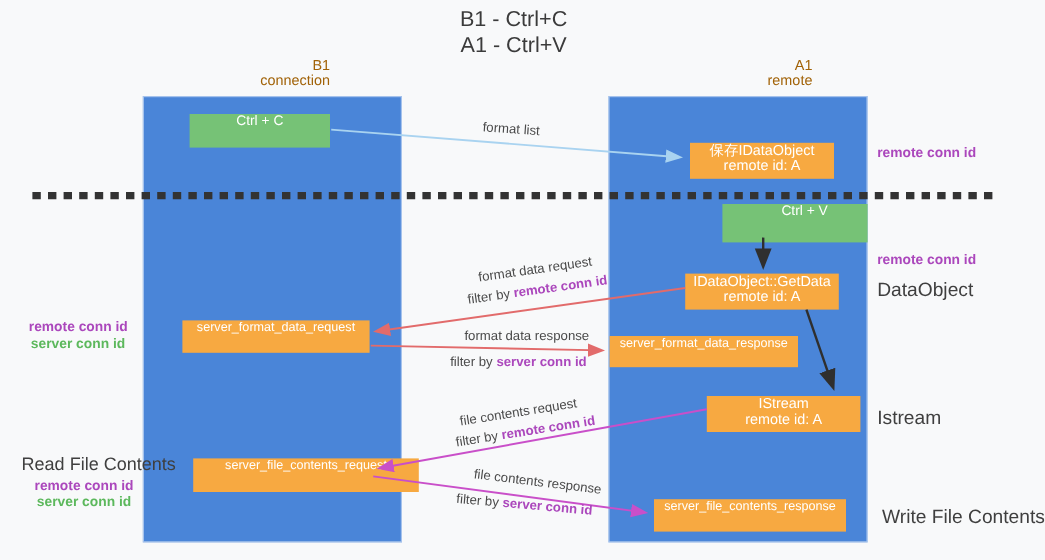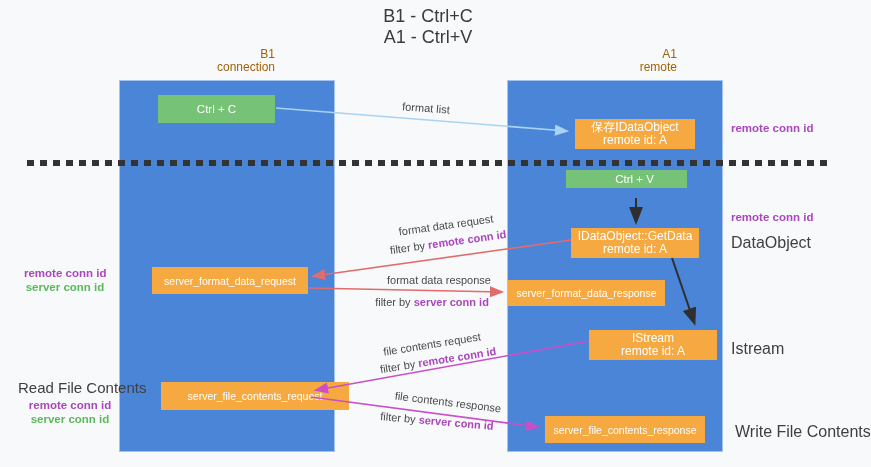--- a/index.html
+++ b/index.html
@@ -11,21 +11,21 @@
   html,body{margin:0;padding:0;}
   .canvas{position:relative;width:871px;height:467px;background:var(--background);
     font-family:"Liberation Sans",sans-serif;overflow:hidden;}
   .title{position:absolute;left:0;right:15px;top:6px;text-align:center;
     font-size:18px;line-height:21px;color:#3b3b3b;}
   .col-header{position:absolute;top:48px;width:120px;text-align:right;
     font-size:12px;line-height:13px;color:#a16207;}
   .col-rect{position:absolute;top:80px;width:216px;height:372px;
     background:var(--column_blue);border:1px solid rgba(255,255,255,.5);box-sizing:border-box;}
   .box{position:absolute;color:#fff;display:flex;flex-direction:column;align-items:center;
-    justify-content:center;text-align:center;box-sizing:border-box;z-index:4;}
+    justify-content:flex-start;text-align:center;box-sizing:border-box;z-index:4;}
   .obox{background:var(--box_orange);}
   .gbox{background:var(--box_green);font-size:11.5px;}
   .one{font-size:10.5px;}
   .two{font-size:12px;line-height:13px;}
   .svglayer{position:absolute;left:0;top:0;z-index:6;pointer-events:none;}
   .stroke-lb{stroke:var(--arrow_lightblue);} .fill-lb{fill:var(--arrow_lightblue);}
   .stroke-bk{stroke:var(--arrow_black);}    .fill-bk{fill:var(--arrow_black);}
   .stroke-sa{stroke:var(--arrow_salmon);}   .fill-sa{fill:var(--arrow_salmon);}
   .stroke-mg{stroke:var(--arrow_magenta);}  .fill-mg{fill:var(--arrow_magenta);}
   .stroke-dash{stroke:#333333;}
@@ -54,21 +54,21 @@
     <div>A1</div>
     <div>remote</div>
   </div>
 
   <div class="col-rect" style="left:119px;"></div>
   <div class="col-rect" style="left:507px;"></div>
 
   <div class="box gbox" style="left:158px;top:95px;width:117px;height:28px;">
     <div>Ctrl + C</div>
   </div>
-  <div class="box gbox" style="left:566px;top:170px;width:121px;height:18px;padding-left:16px;">
+  <div class="box gbox" style="left:602px;top:170px;width:121px;height:32px;padding-left:16px;">
     <div>Ctrl + V</div>
   </div>
 
   <div class="box obox two" style="left:575px;top:119px;width:120px;height:30px;">
     <div>保存IDataObject</div>
     <div>remote id: A</div>
   </div>
   <div class="box obox two" style="left:571px;top:228px;width:128px;height:30px;">
     <div>IDataObject::GetData</div>
     <div>remote id: A</div>

